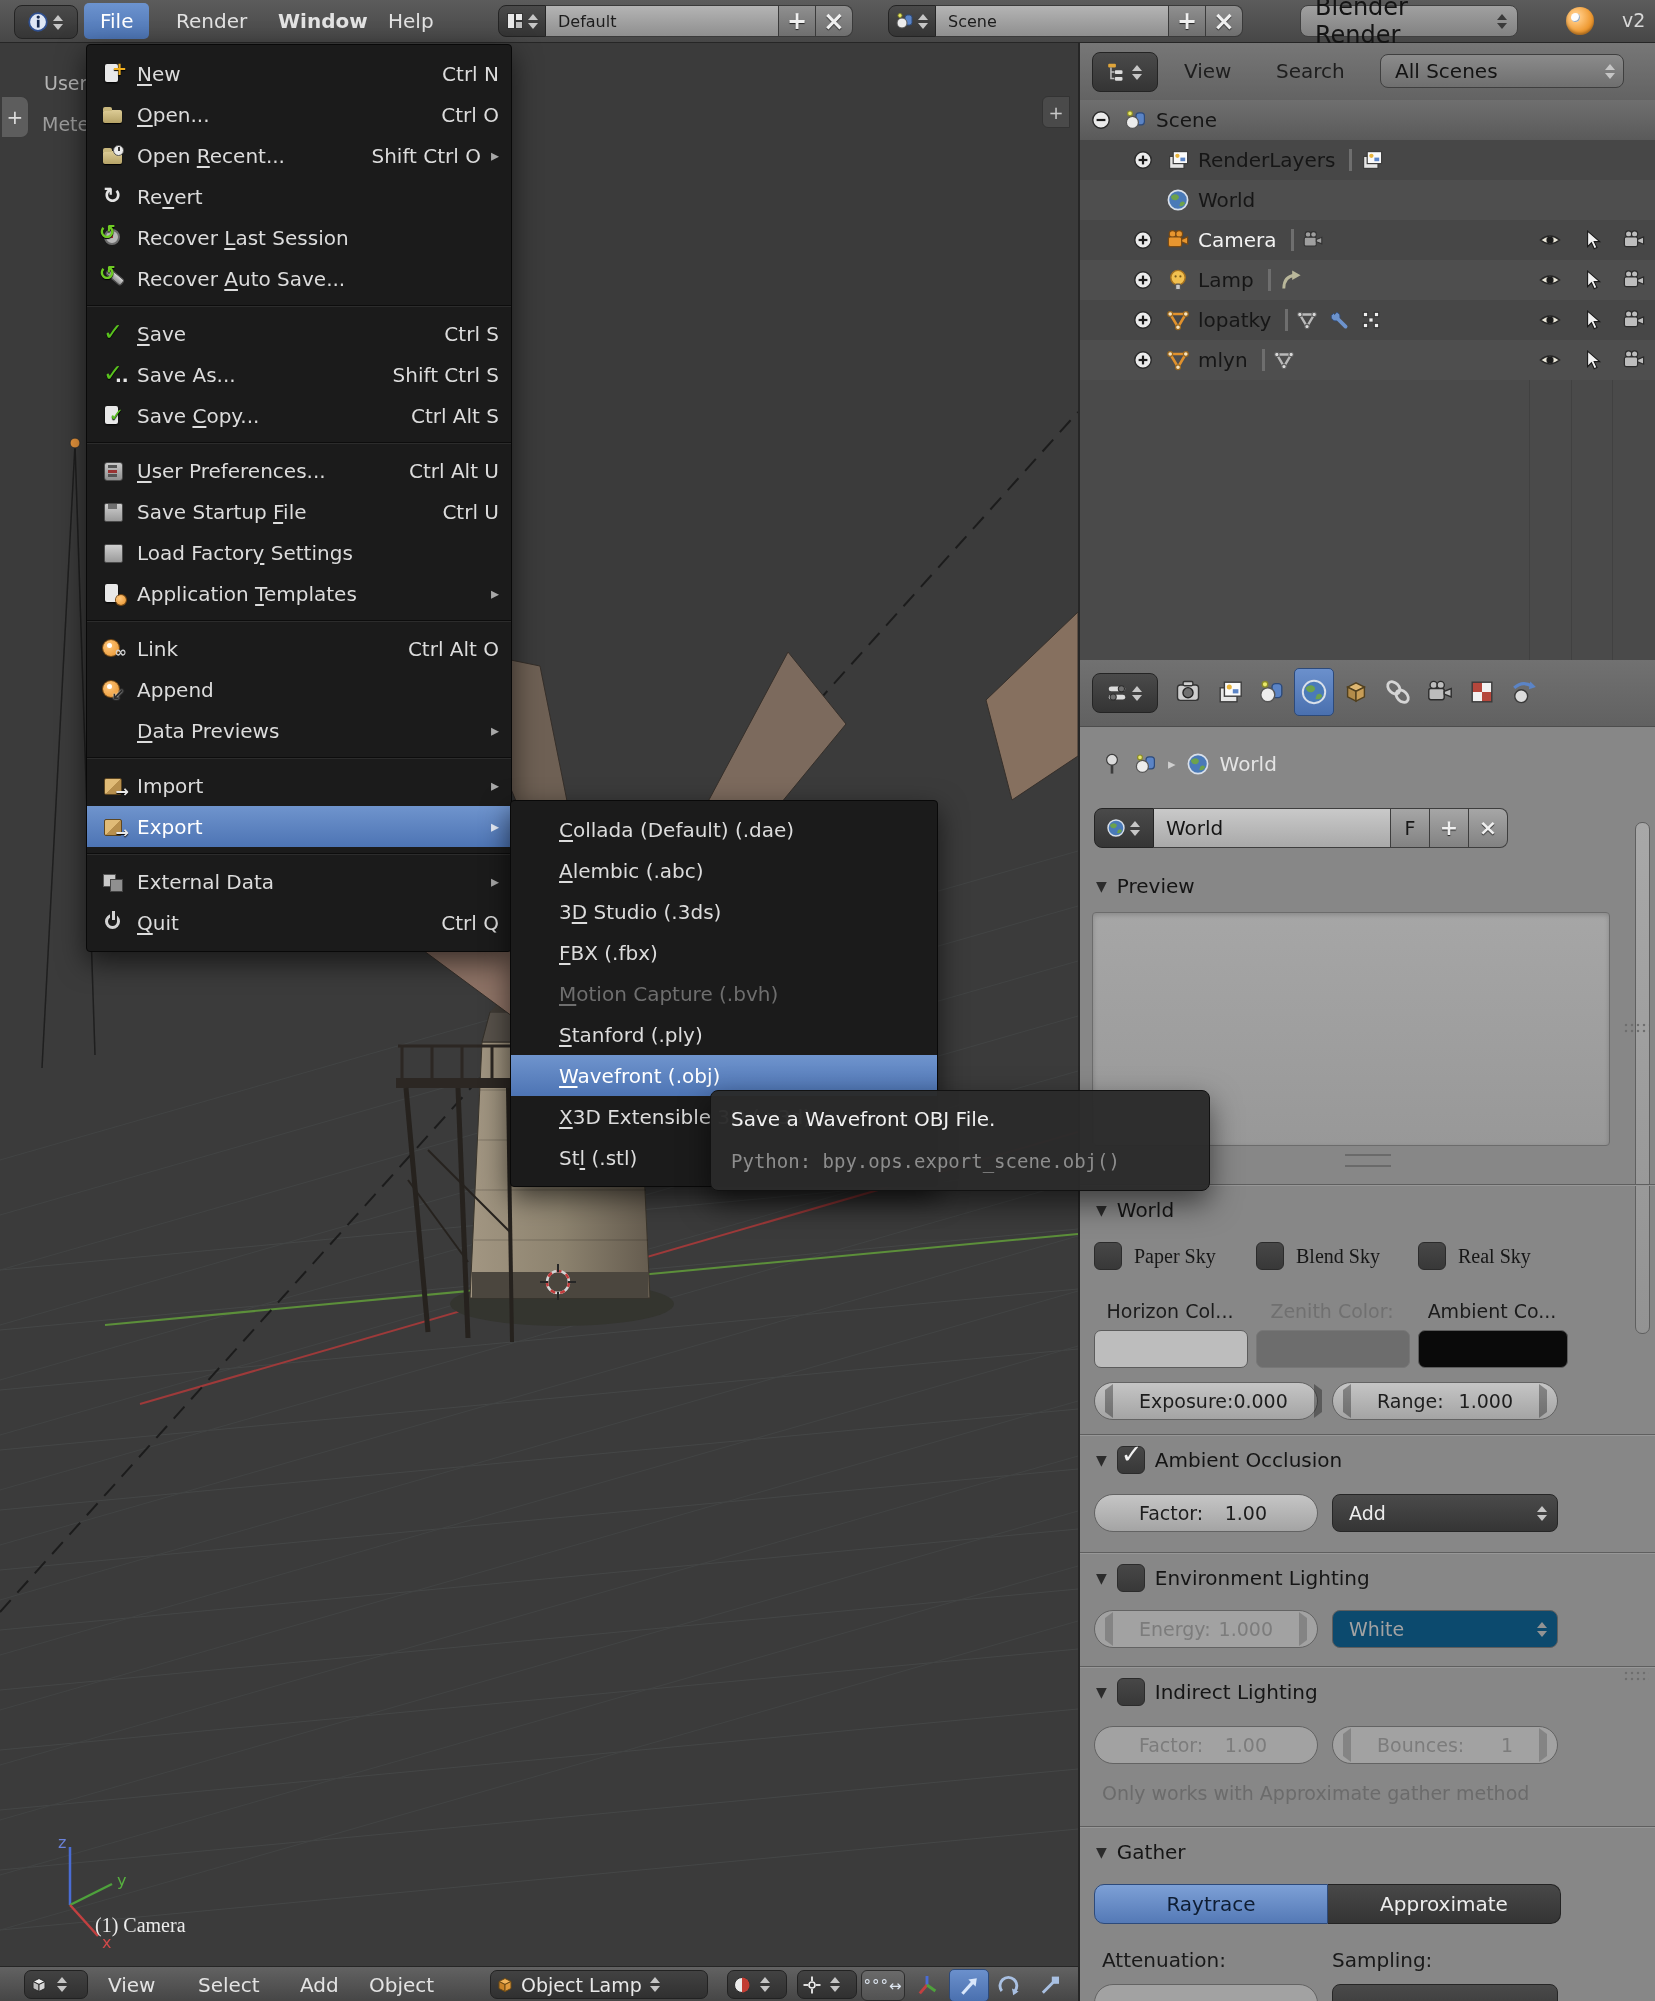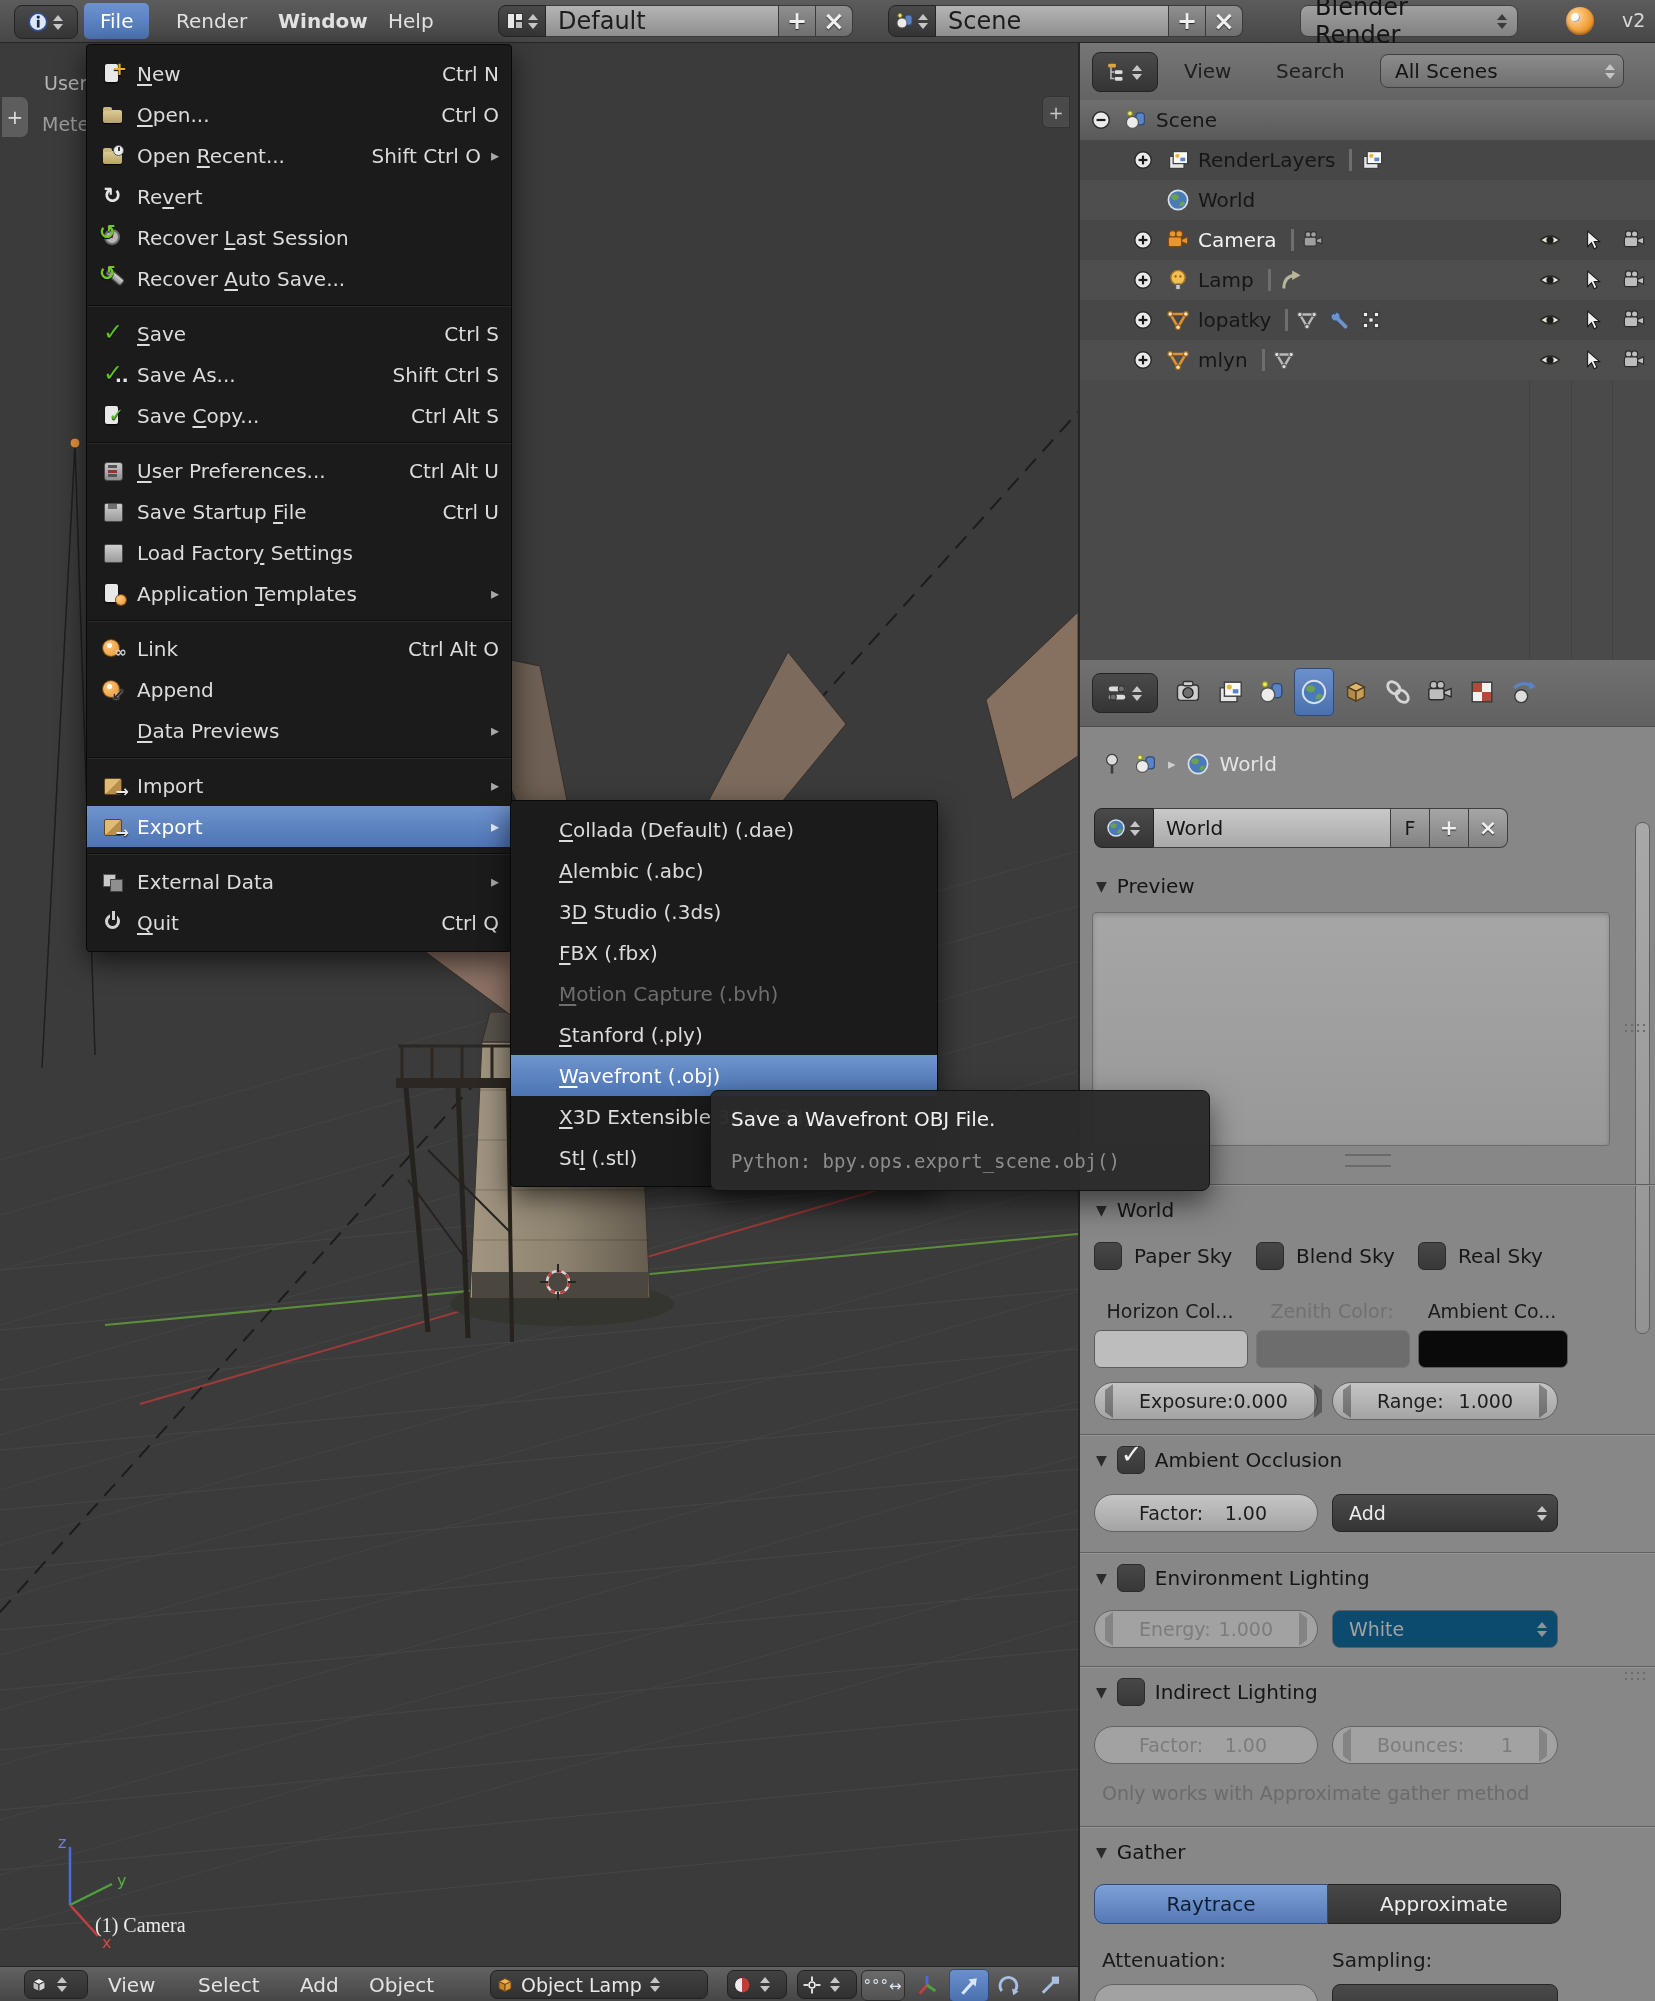--- a/index.html
+++ b/index.html
@@ -17,21 +17,21 @@
   .glyph-plus::after{content:"+";font-weight:bold;color:#f0f0f0;text-shadow:0 1px 1px #222;font-size:24px;line-height:1;}
   .glyph-x::after{content:"×";font-weight:bold;color:#f0f0f0;text-shadow:0 1px 1px #222;font-size:26px;line-height:1;}
   .svgi{display:inline-block;vertical-align:middle;}
   
   .topbar{position:absolute;left:0;top:0;width:1655px;height:42px;background:linear-gradient(#5c5c5c,#474747);border-bottom:1px solid #262626;z-index:30;}
   .ed-selector{position:absolute;left:14px;top:5px;width:62px;height:32px;background:linear-gradient(#4a4a4a,#353535);border:1px solid #242424;border-radius:8px;display:flex;align-items:center;justify-content:center;gap:2px;}
   .tb-menu{position:absolute;top:3px;height:36px;display:flex;align-items:center;padding:0 16px;border-radius:5px;color:#e2e2e2;font-size:20px;}
   .tb-menu.active{background:linear-gradient(#6c93cf,#4c73b2);color:#fff;}
   .tb-group{position:absolute;top:5px;height:32px;display:flex;align-items:stretch;}
   .tb-iconbox{width:46px;background:linear-gradient(#4a4a4a,#343434);border:1px solid #242424;border-radius:8px 0 0 8px;display:flex;align-items:center;justify-content:center;gap:1px;}
-  .tb-field{width:208px;background:linear-gradient(#b4b4b4,#8f8f8f);border:1px solid #3a3a3a;border-left:none;color:#1c1c1c;font-size:24px;display:flex;align-items:center;padding:0 12px;}
+  .tb-field{width:208px;background:linear-gradient(#b4b4b4,#8f8f8f);border:1px solid #3a3a3a;border-left:none;color:#1c1c1c;font-size:16px;display:flex;align-items:center;padding:0 12px;}
   .tb-btn{width:36px;background:linear-gradient(#8f8f8f,#6f6f6f);border:1px solid #3a3a3a;border-left:none;display:flex;align-items:center;justify-content:center;}
   .tb-btn:last-child{border-radius:0 8px 8px 0;}
   .engine{position:absolute;left:1300px;top:5px;width:218px;height:32px;background:linear-gradient(#a0a0a0,#828282);border:1px solid #404040;border-radius:8px;display:flex;align-items:center;color:#141414;font-size:24px;padding:0 8px 0 14px;box-sizing:border-box;}
   .engine .updn{margin-left:auto;}
   .blogo{position:absolute;left:1566px;top:7px;width:28px;height:28px;border-radius:50%;background:radial-gradient(circle at 35% 35%,#ffc77d 0 18%,#ef9b34 60%,#d87d15 100%);box-shadow:inset 0 -2px 3px rgba(0,0,0,.3);}
   .blogo::after{content:"";position:absolute;left:5px;top:6px;width:9px;height:9px;border-radius:50%;background:#fdfdfd;box-shadow:inset -1px -1px 0 #9ab;}
   .tb-version{position:absolute;left:1622px;top:9px;color:#d8d8d8;font-size:19px;}
   
   .vp-label{position:absolute;color:#b5b5b5;font-size:19px;z-index:5;}
   .vp-plus-left{position:absolute;left:2px;top:96px;width:26px;height:40px;background:#5d5d5d;border:1px solid #3a3a3a;border-left:none;border-radius:0 8px 8px 0;color:#ddd;font-size:20px;display:flex;align-items:center;justify-content:center;z-index:5;}
@@ -813,21 +813,21 @@
       <div class="pv-box" style="top:186px;"></div>
       <div class="pv-grip" style="top:428px;"></div>
 
       <div class="psep" style="top:458px;"></div>
 
       <div class="prow phead" style="top:466px;">
         <span class="tri">▼</span>
         <span>World</span>
         <span class="grip" style="top:478px;"></span>
       </div>
-      <div class="prow" style="top:516px;height:30px;">
+      <div class="prow" style="top:516px;height:30px;font-family:Liberation Serif, serif;">
         <span class="t1 chk">
             <span class="chkbox"></span>
             <span>Paper Sky</span>
           </span>
         <span class="t2 chk">
             <span class="chkbox"></span>
             <span>Blend Sky</span>
           </span>
         <span class="t3 chk">
             <span class="chkbox"></span>

